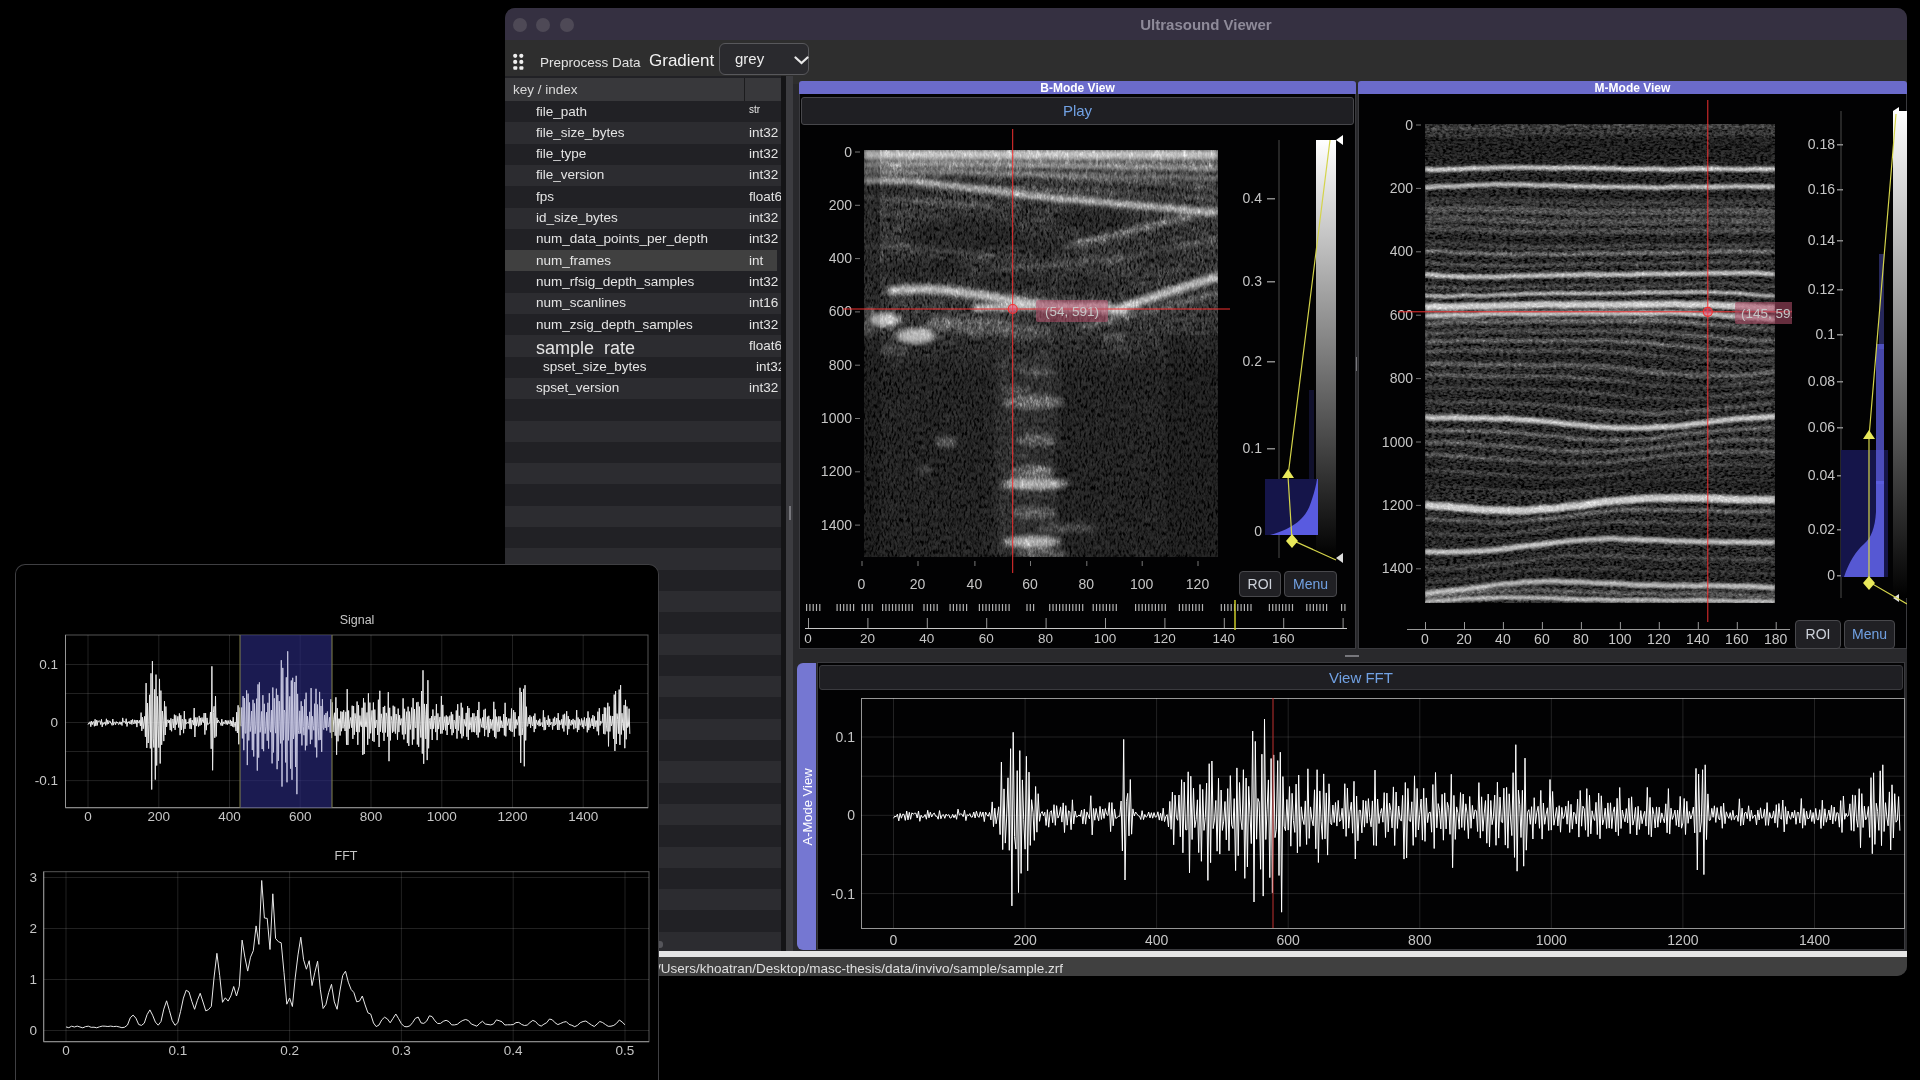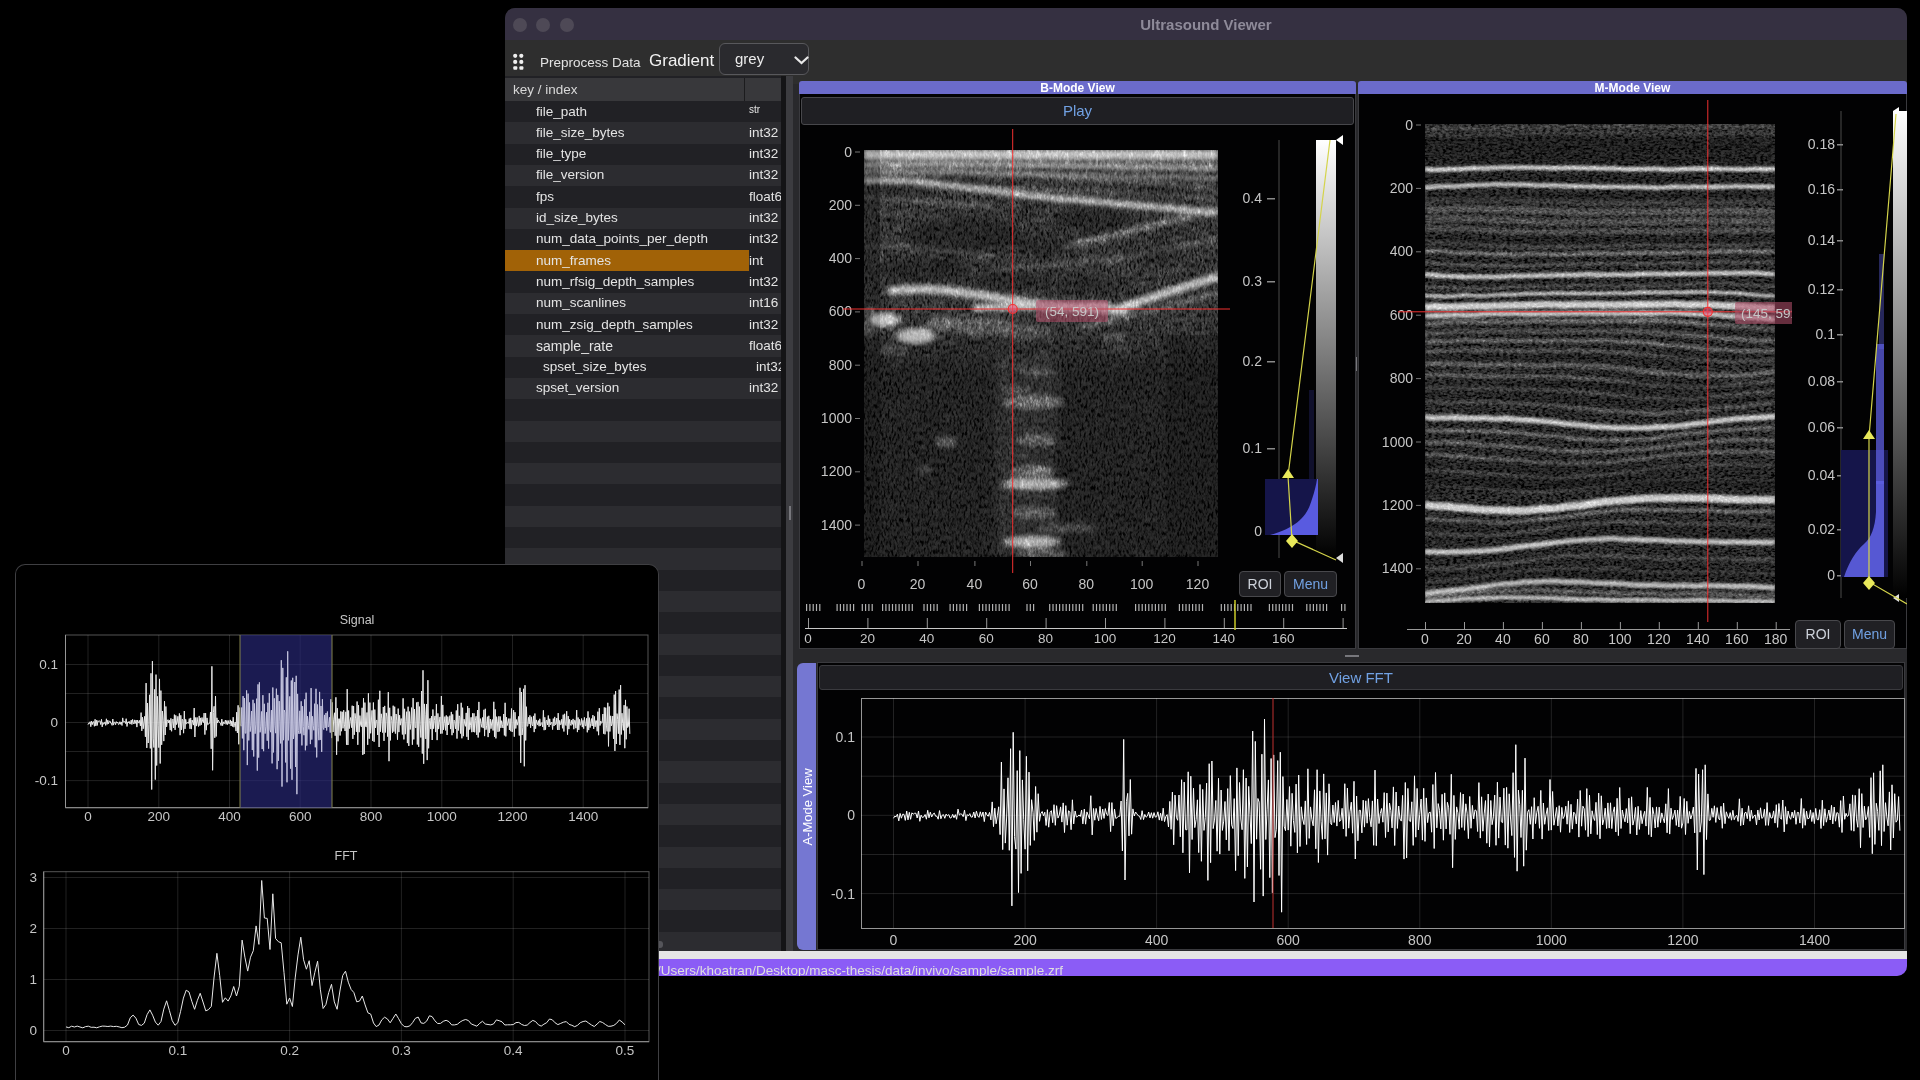--- a/index.html
+++ b/index.html
@@ -58,38 +58,38 @@
         <div class="abs" style="left:244px;top:2.5px;width:32px;height:18px;overflow:hidden;color:#e4e4e4;font-size:13.5px;white-space:nowrap">float64</div>
       </div>
       <div class="abs" style="left:0;top:131.5px;width:276px;height:21.3px;background:#2c2c30">
         <span class="abs" style="left:31px;top:2.5px;color:#e4e4e4;font-size:13.5px;white-space:nowrap">id_size_bytes</span>
         <div class="abs" style="left:244px;top:2.5px;width:32px;height:18px;overflow:hidden;color:#e4e4e4;font-size:13.5px;white-space:nowrap">int32</div>
       </div>
       <div class="abs" style="left:0;top:152.8px;width:276px;height:21.3px;background:#212125">
         <span class="abs" style="left:31px;top:2.5px;color:#e4e4e4;font-size:13.5px;white-space:nowrap">num_data_points_per_depth</span>
         <div class="abs" style="left:244px;top:2.5px;width:32px;height:18px;overflow:hidden;color:#e4e4e4;font-size:13.5px;white-space:nowrap">int32</div>
       </div>
-      <div class="abs" style="left:0;top:174.1px;width:244px;height:21.3px;background:#a16207">
+      <div class="abs" style="left:0;top:174.1px;width:272px;height:21.3px;background:#404040">
         <span class="abs" style="left:31px;top:2.5px;color:#e4e4e4;font-size:13.5px;white-space:nowrap">num_frames</span>
         <div class="abs" style="left:244px;top:2.5px;width:32px;height:18px;overflow:hidden;color:#e4e4e4;font-size:13.5px;white-space:nowrap">int</div>
       </div>
       <div class="abs" style="left:0;top:195.4px;width:276px;height:21.3px;background:#212125">
         <span class="abs" style="left:31px;top:2.5px;color:#e4e4e4;font-size:13.5px;white-space:nowrap">num_rfsig_depth_samples</span>
         <div class="abs" style="left:244px;top:2.5px;width:32px;height:18px;overflow:hidden;color:#e4e4e4;font-size:13.5px;white-space:nowrap">int32</div>
       </div>
       <div class="abs" style="left:0;top:216.7px;width:276px;height:21.3px;background:#2c2c30">
         <span class="abs" style="left:31px;top:2.5px;color:#e4e4e4;font-size:13.5px;white-space:nowrap">num_scanlines</span>
         <div class="abs" style="left:244px;top:2.5px;width:32px;height:18px;overflow:hidden;color:#e4e4e4;font-size:13.5px;white-space:nowrap">int16</div>
       </div>
       <div class="abs" style="left:0;top:238px;width:276px;height:21.3px;background:#212125">
         <span class="abs" style="left:31px;top:2.5px;color:#e4e4e4;font-size:13.5px;white-space:nowrap">num_zsig_depth_samples</span>
         <div class="abs" style="left:244px;top:2.5px;width:32px;height:18px;overflow:hidden;color:#e4e4e4;font-size:13.5px;white-space:nowrap">int32</div>
       </div>
       <div class="abs" style="left:0;top:259.3px;width:276px;height:21.3px;background:#2c2c30">
-        <span class="abs" style="left:31px;top:2.5px;color:#e4e4e4;font-size:14px;white-space:nowrap">sample_rate</span>
+        <span class="abs" style="left:31px;top:2.5px;color:#e4e4e4;font-size:18px;white-space:nowrap">sample_rate</span>
         <div class="abs" style="left:244px;top:2.5px;width:32px;height:18px;overflow:hidden;color:#e4e4e4;font-size:13.5px;white-space:nowrap">float64</div>
       </div>
       <div class="abs" style="left:7px;top:280.6px;width:300px;height:21.3px;background:#212125">
         <span class="abs" style="left:31px;top:2.5px;color:#e4e4e4;font-size:13.5px;white-space:nowrap">spset_size_bytes</span>
         <div class="abs" style="left:244px;top:2.5px;width:32px;height:18px;overflow:hidden;color:#e4e4e4;font-size:13.5px;white-space:nowrap">int32</div>
       </div>
       <div class="abs" style="left:0;top:301.9px;width:276px;height:21.3px;background:#2c2c30">
         <span class="abs" style="left:31px;top:2.5px;color:#e4e4e4;font-size:13.5px;white-space:nowrap">spset_version</span>
         <div class="abs" style="left:244px;top:2.5px;width:32px;height:18px;overflow:hidden;color:#e4e4e4;font-size:13.5px;white-space:nowrap">int32</div>
       </div>
@@ -129,21 +129,21 @@
     <div class="abs" style="left:294px;top:72.5px;width:557px;height:13.5px;background:#6b6bcb;border-radius:3px 3px 0 0;text-align:center;color:#fff;font-size:12px;font-weight:bold;line-height:14px">B-Mode View</div>
     <div class="abs" style="left:853px;top:72.5px;width:549px;height:13.5px;background:#6b6bcb;border-radius:3px 3px 0 0;text-align:center;color:#fff;font-size:12px;font-weight:bold;line-height:14px">M-Mode View</div>
     <div class="abs" style="left:294px;top:86px;width:557px;height:555px;background:#020203;border:1px solid #3a3a3e;border-top:none"></div>
     <div class="abs" style="left:853px;top:86px;width:549px;height:555px;background:#020203;border:1px solid #3a3a3e;border-top:none"></div>
     <div class="abs" style="left:296px;top:89px;width:553px;height:28px;background:#1f1f23;border:1px solid #47474b;border-radius:3px;text-align:center;color:#71a1e3;font-size:15px;line-height:26px">Play</div>
     <div class="abs" style="left:292px;top:655px;width:19px;height:287px;background:#7577d2;border-radius:6px 0 0 6px">
       <span class="abs" style="left:50%;top:50%;transform:translate(-50%,-50%) rotate(-90deg);white-space:nowrap;color:#fff;font-size:13px">A-Mode View</span>
     </div>
     <div class="abs" style="left:312px;top:654px;width:1088px;height:288px;background:#020203;border:1px solid #3a3a3e"></div>
     <div class="abs" style="left:314px;top:657px;width:1084px;height:25px;background:#1f1f23;border:1px solid #3a3a3e;border-radius:3px;text-align:center;color:#71a1e3;font-size:15px;line-height:23px">View FFT</div>
-    <div class="abs" style="left:0;top:943px;width:1402px;height:25px;background:#8b5cf6;border-top:8px solid #e5e5e5">
+    <div class="abs" style="left:0;top:943px;width:1402px;height:25px;background:#404040;border-top:6px solid #e5e5e5">
       <span class="abs" style="left:152px;top:4px;color:#dfdfdf;font-size:13.5px;white-space:nowrap">/Users/khoatran/Desktop/masc-thesis/data/invivo/sample/sample.zrf</span>
     </div>
     <div class="abs" style="left:734px;top:563px;width:42px;height:26px;background:#202024;border:1px solid #48484c;border-radius:4px;text-align:center;color:#cdd2da;font-size:14px;line-height:24px">ROI</div>
     <div class="abs" style="left:779px;top:563px;width:53px;height:26px;background:#202024;border:1px solid #48484c;border-radius:4px;text-align:center;color:#71a1e3;font-size:14px;line-height:24px">Menu</div>
     <div class="abs" style="left:1290px;top:612px;width:46px;height:29px;background:#202024;border:1px solid #48484c;border-radius:4px;text-align:center;color:#cdd2da;font-size:14px;line-height:27px">ROI</div>
     <div class="abs" style="left:1339px;top:612px;width:51px;height:29px;background:#202024;border:1px solid #48484c;border-radius:4px;text-align:center;color:#71a1e3;font-size:14px;line-height:27px">Menu</div>
 <svg class="abs" style="left:294px;top:86px" width="557" height="554" viewBox="0 0 557 554">
       <defs>
 <filter id="wn" x="0%" y="0%" width="100%" height="100%">
  <feTurbulence type="fractalNoise" baseFrequency="0.5 0.22" numOctaves="2" seed="7" result="n"></feTurbulence>

